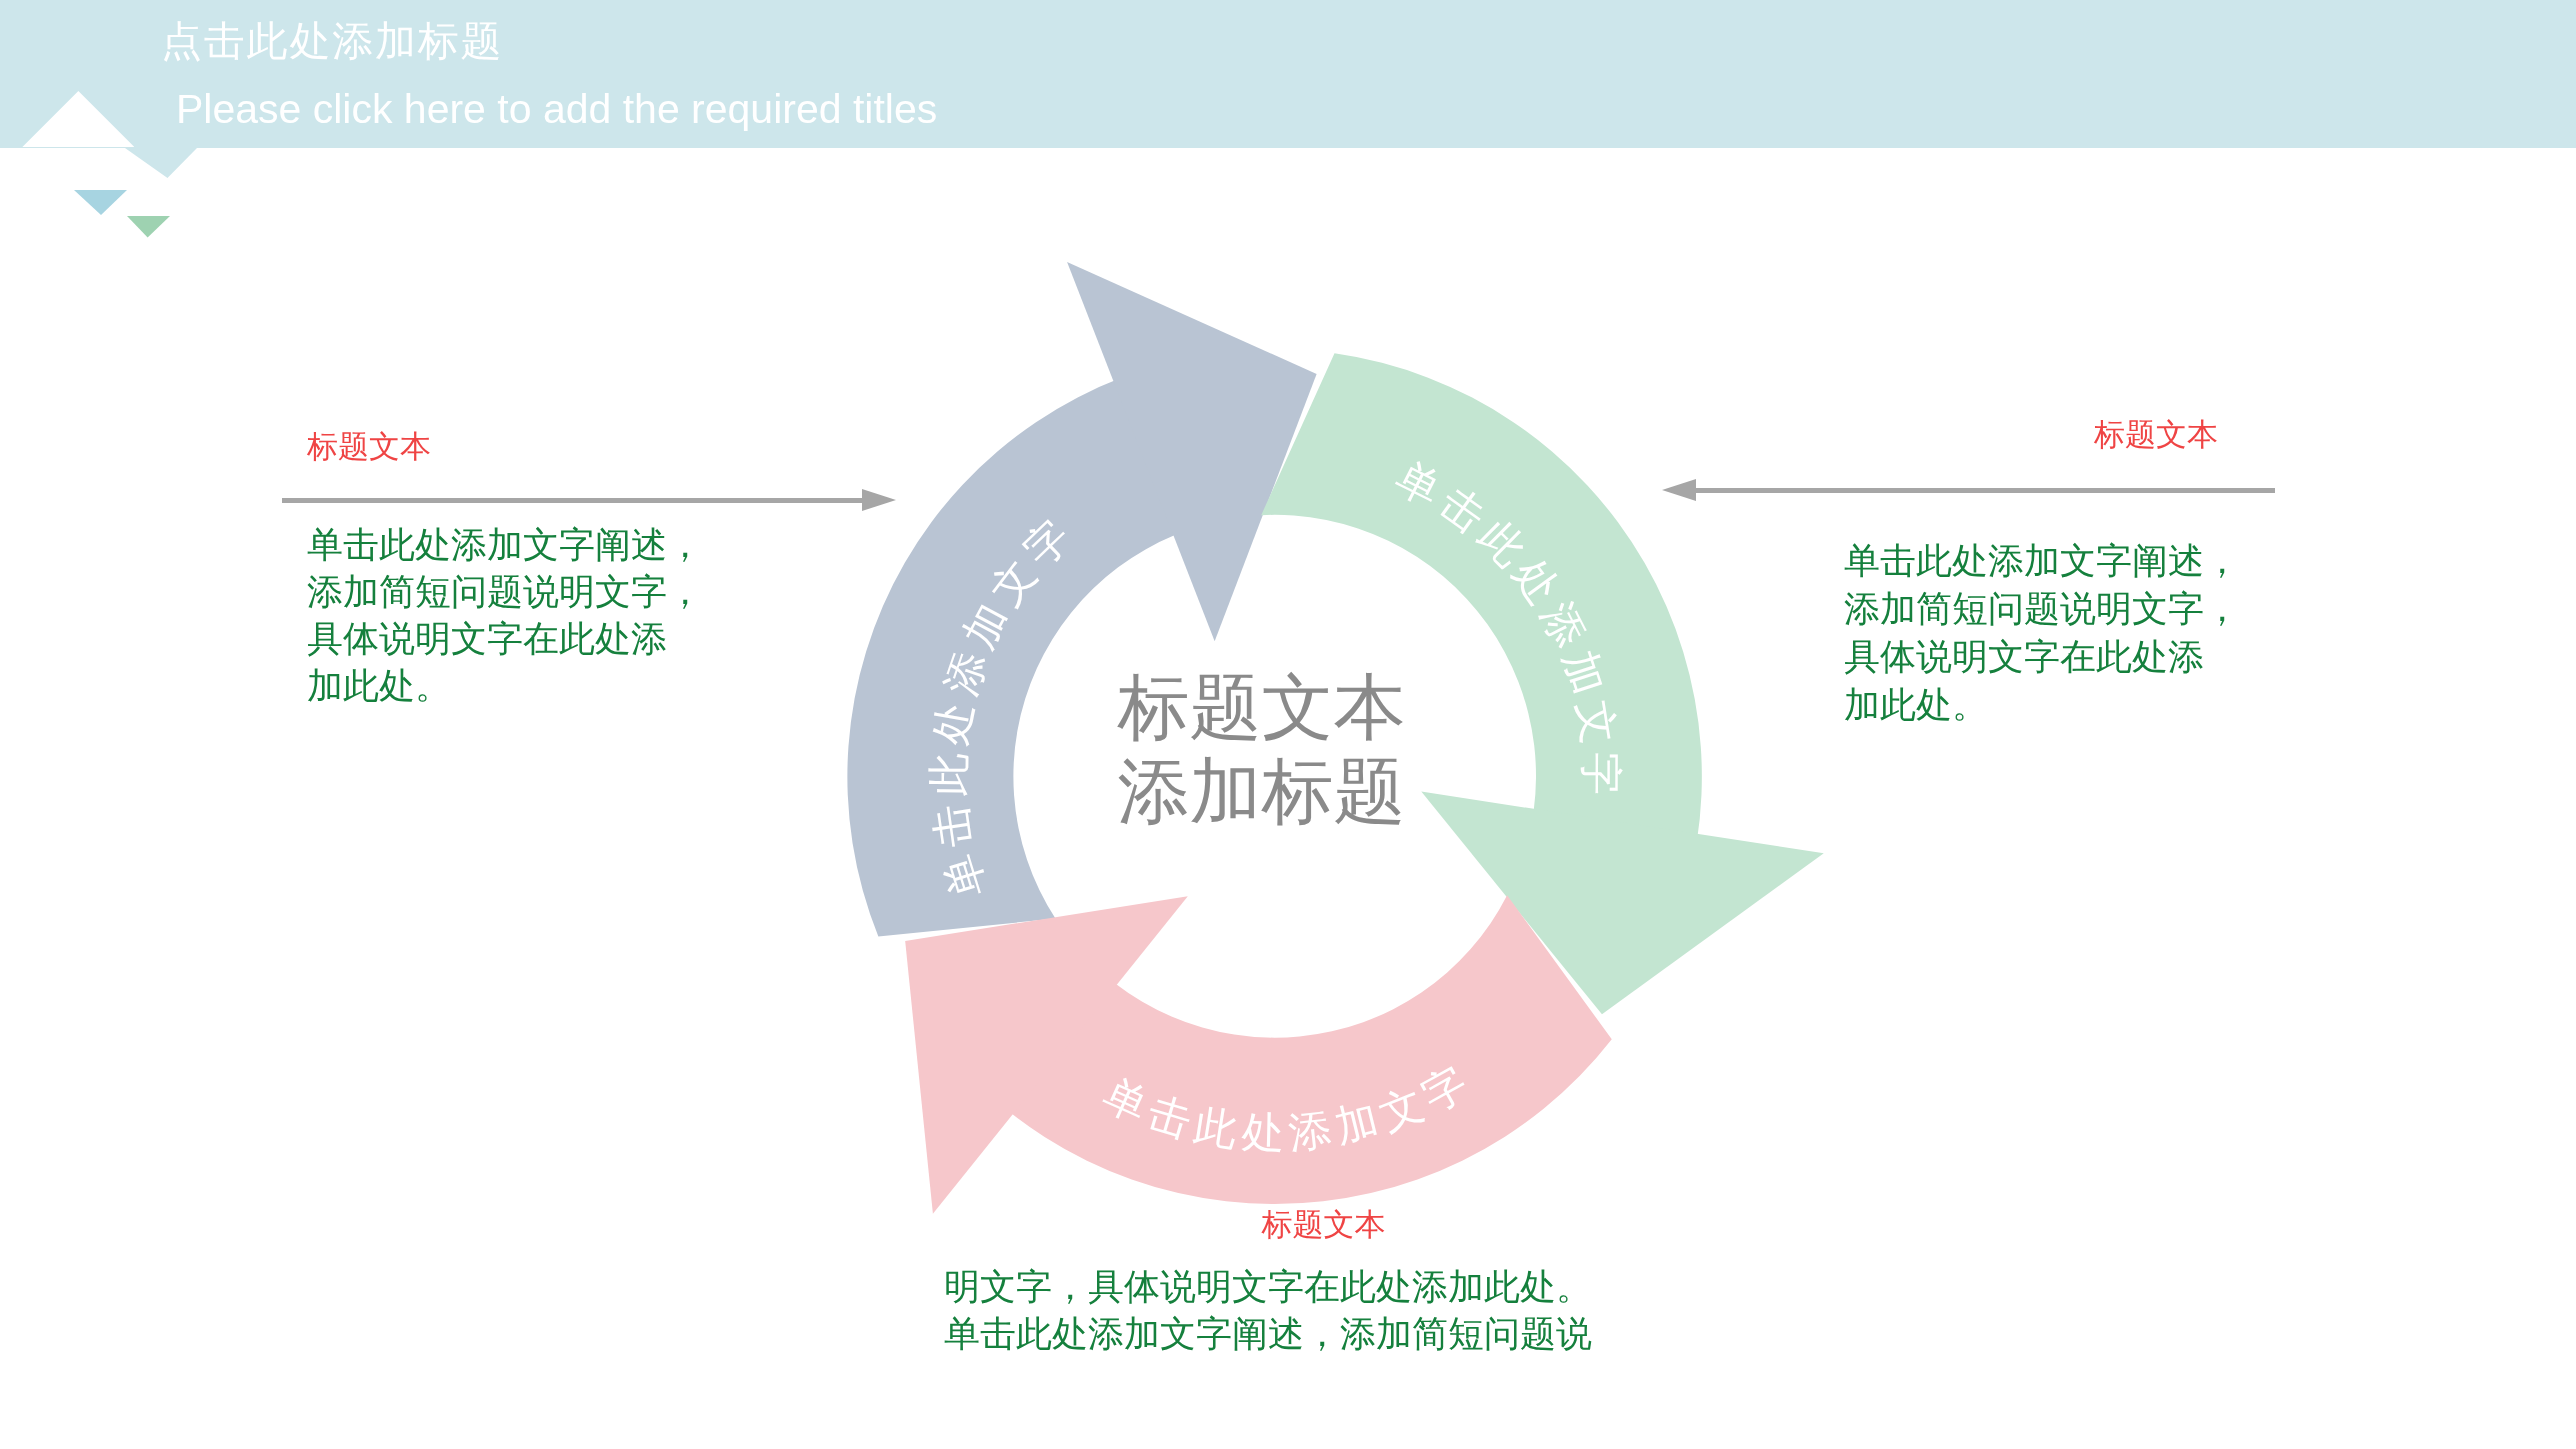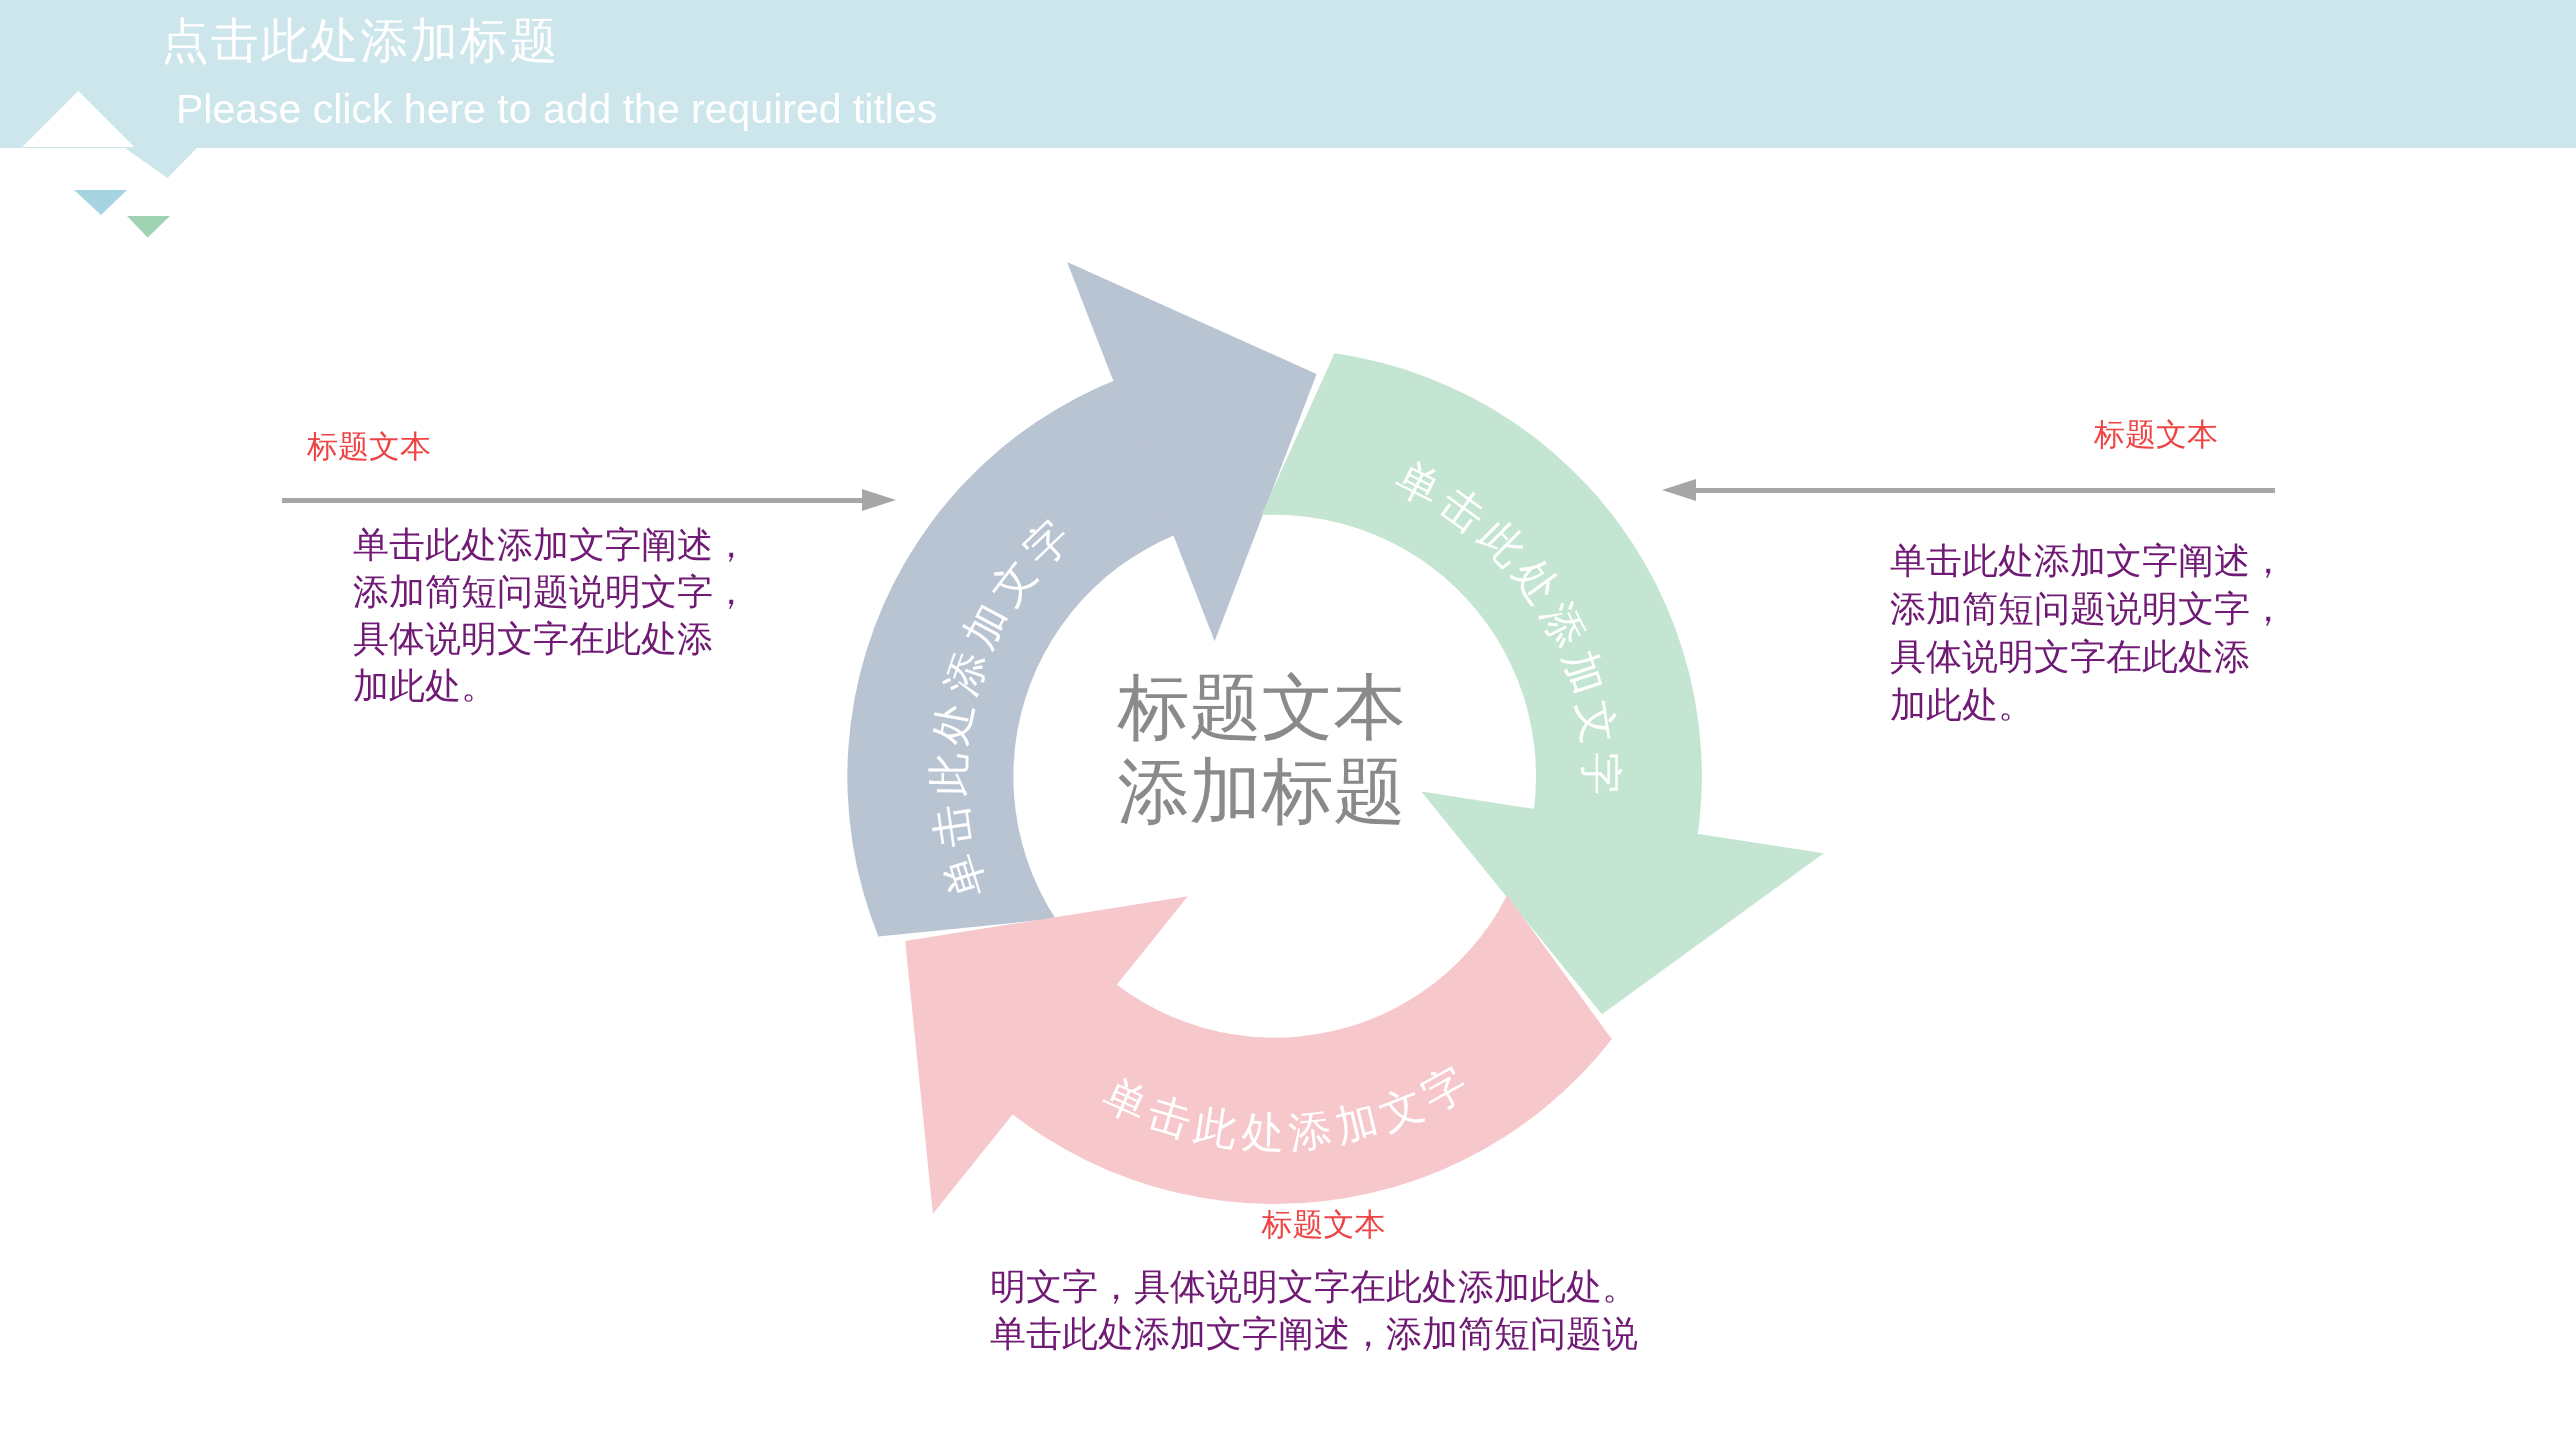--- a/index.html
+++ b/index.html
@@ -5,21 +5,21 @@
   html,body{margin:0;padding:0;}
   body{
     width:2576px;height:1449px;overflow:hidden;position:relative;
     background:#ffffff;
     font-family:"Liberation Sans","DejaVu Sans",sans-serif;
   }
   
   .band{position:absolute;left:0;top:0;width:2576px;height:148px;}
   .slide-title{
     position:absolute;left:161px;top:5.4px;width:1789px;
-    font-size:48px;line-height:72px;color:#ffffff;font-weight:400;
+    font-size:41px;line-height:72px;color:#ffffff;font-weight:400;
     letter-spacing:1.8px;margin:0;
   }
   .slide-subtitle{
     position:absolute;left:176px;top:86px;width:1968px;
     font-size:41px;line-height:47px;color:#ffffff;font-weight:400;
   }
   
   .tri{position:absolute;}
   .tri-white-notch{left:22.4px;top:91px;width:112px;height:56px;
     background:#ffffff;clip-path:polygon(0% 100%,50% 0%,100% 100%);}
@@ -31,21 +31,21 @@
     clip-path:polygon(0% 0%,100% 0%,48% 100%);}
   
   .diagram-svg{position:absolute;left:0;top:0;width:2576px;height:1449px;}
   .arc-label{font-size:48px;letter-spacing:7px;fill:#ffffff;}
   .center-text{
     position:absolute;left:993px;top:665px;width:537px;
     text-align:center;color:#8a8a8a;font-size:72px;line-height:84px;
   }
   
   .anno-heading{position:absolute;color:#ef4444;font-size:31px;line-height:47px;white-space:nowrap;}
-  .anno-body{position:absolute;color:#701a75;font-size:36px;line-height:47px;margin-left:46px;}
+  .anno-body{position:absolute;color:#15803d;font-size:36px;line-height:47px;}
   .rule{position:absolute;height:5.4px;}
   .rule-head{position:absolute;width:0;height:0;}
   .left-heading{left:307px;top:423px;}
   .left-rule{left:282px;top:498px;width:581px;}
   .left-rule-head{left:862px;top:489px;
     border-top:11.6px solid transparent;border-bottom:11.6px solid transparent;border-left:34px solid;}
   .left-body{left:307px;top:521px;width:501px;}
   .right-heading{right:358px;top:411px;}
   .right-rule{left:1696px;top:488px;width:579px;}
   .right-rule-head{left:1662px;top:479px;

